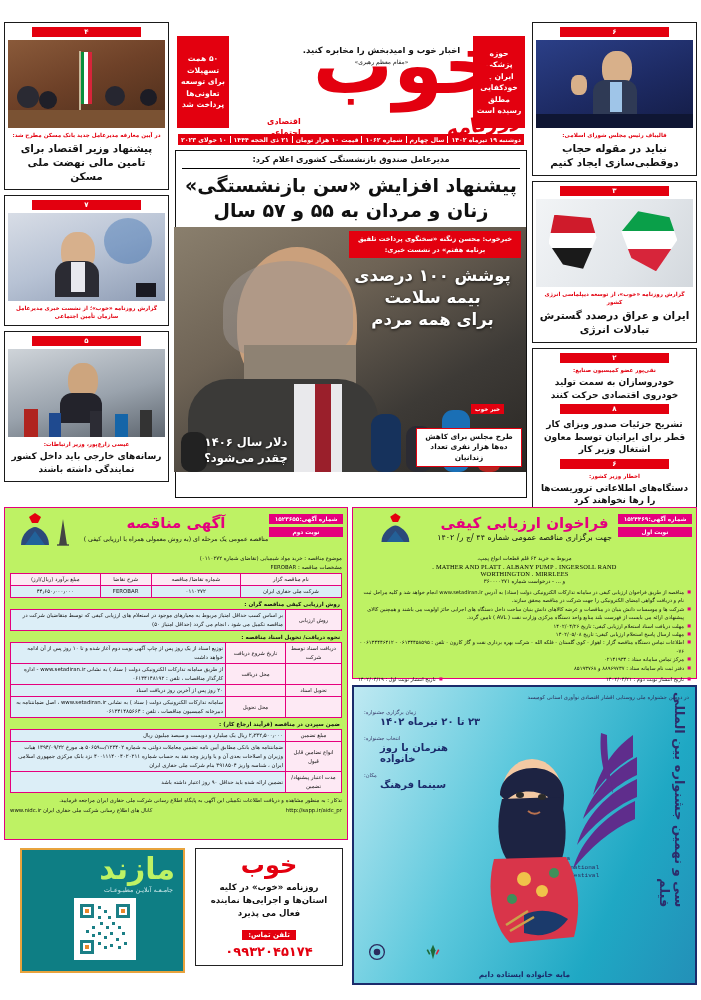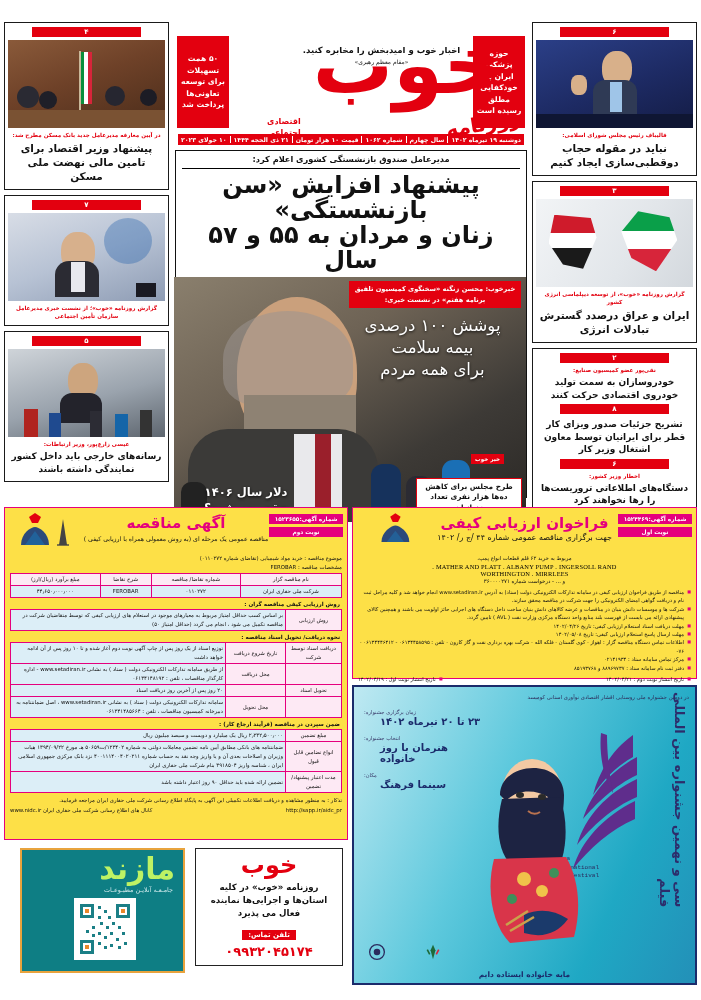--- a/index.html
+++ b/index.html
@@ -68,36 +68,36 @@
   #dateline span:last-child { border-left:0; }
 
   
   #center { position:absolute; left:175px; top:150px; width:352px; height:348px; }
   #lead-kicker {
     font-size:8.2px; font-weight:bold; color:#111; text-align:center;
     line-height:12px; padding-top:2px;
   }
   #lead-rule { border-bottom:1px solid #000; margin:3px 6px 4px; }
   #lead-title {
-    font-size:24px; font-weight:bold; color:#111; text-align:center;
+    font-size:19px; font-weight:bold; color:#111; text-align:center;
     line-height:25px; padding:0 4px 4px;
   }
   #lead-photo {
     position:relative; width:352px; height:245px; overflow:hidden;
     background:linear-gradient(150deg,#8a7f6d 0%,#6e6355 35%,#3d3a36 70%,#2a2724 100%);
   }
 
   #ov-kicker {
     position:absolute; right:5px; top:4px; width:172px;
     background:#e3000f; color:#fff; font-size:6.6px; font-weight:bold;
     line-height:10.5px; padding:3px 4px; text-align:center;
   }
   #ov-title {
     position:absolute; right:6px; top:38px; width:175px;
-    color:#fff; font-size:16.5px; font-weight:normal; line-height:22px;
+    color:#fff; font-size:16.5px; font-weight:bold; line-height:22px;
     text-align:center; text-shadow:0 1px 3px rgba(0,0,0,.85);
   }
   #ov-dollar {
     position:absolute; left:8px; bottom:6px; width:128px;
     color:#fff; font-size:11.5px; font-weight:bold; line-height:16px;
     text-align:center; text-shadow:0 1px 3px rgba(0,0,0,.9);
   }
   #ov-prison {
     position:absolute; right:4px; bottom:5px; width:106px;
     background:#fff; border:1px solid #e3000f;
@@ -106,21 +106,21 @@
   }
   #ov-prison-tag {
     position:absolute; right:22px; bottom:58px;
     background:#e3000f; color:#fff; font-size:5.6px; font-weight:bold;
     padding:1px 4px; line-height:8px;
   }
 
   
   #bottom { position:absolute; left:0; top:503px; width:701px; height:497px; }
 
-  .notice { position:absolute; border:1.6px solid #e5007d; background:#fde047; }
+  .notice { position:absolute; border:1.6px solid #e5007d; background:#bef264; }
   #notice-left  { left:4px;   top:4px;  width:344px; height:333px; }
   #notice-right { left:352px; top:4px;  width:345px; height:172px; }
 
   .nt-head { position:relative; height:44px; border-bottom:0; }
   .nt-title { position:absolute; right:0; left:0; top:6px; text-align:center;
               font-size:15px; font-weight:bold; color:#e5007d; line-height:18px; }
   .nt-sub { position:absolute; right:0; left:0; top:26px; text-align:center;
             font-size:6.2px; color:#111; line-height:9px; }
   .nt-code { position:absolute; right:4px; top:6px; width:74px; }
   .nt-code .c1, .nt-code .c2 {
@@ -332,21 +332,21 @@
         <div style="position:absolute;left:20%;top:48%;width:112px;height:70px;border-radius:0 0 30% 30%;background:#8e8273;"></div>
         <div style="position:absolute;left:4%;top:62%;width:190px;height:110px;border-radius:40px 40px 0 0;background:#3b3a38;"></div>
         <div style="position:absolute;left:34%;top:64%;width:48px;height:88px;background:#e9e9ec;"></div>
         <div style="position:absolute;left:40%;top:64%;width:16px;height:88px;background:#9a1f2b;"></div>
         <div style="position:absolute;left:56%;bottom:0;width:30px;height:58px;border-radius:12px;background:#16325c;"></div>
         <div style="position:absolute;left:66%;bottom:0;width:26px;height:46px;border-radius:10px;background:#2b2b33;"></div>
         <div style="position:absolute;left:76%;bottom:0;width:28px;height:62px;border-radius:11px;background:#1a6fb5;"></div>
         <div style="position:absolute;left:86%;bottom:0;width:24px;height:42px;border-radius:9px;background:#b3231f;"></div>
         <div style="position:absolute;left:2%;bottom:0;width:26px;height:40px;border-radius:10px;background:#222;"></div>
 
-        <div id="ov-kicker">خبرخوب: محسن زنگنه «سخنگوی کمیسیون تلفیق برنامه هفتم» در نشست خبری:</div>
+        <div id="ov-kicker">خبرخوب: محسن زنگنه «سخنگوی پرداخت تلفیق برنامه هفتم» در نشست خبری:</div>
         <div id="ov-title">
           <div>پوشش ۱۰۰ درصدی</div>
           <div>بیمه سلامت</div>
           <div>برای همه مردم</div>
         </div>
         <div id="ov-dollar">
           <div>دلار سال ۱۴۰۶</div>
           <div>چقدر می‌شود؟</div>
         </div>
         <div id="ov-prison-tag">خبر خوب</div>

